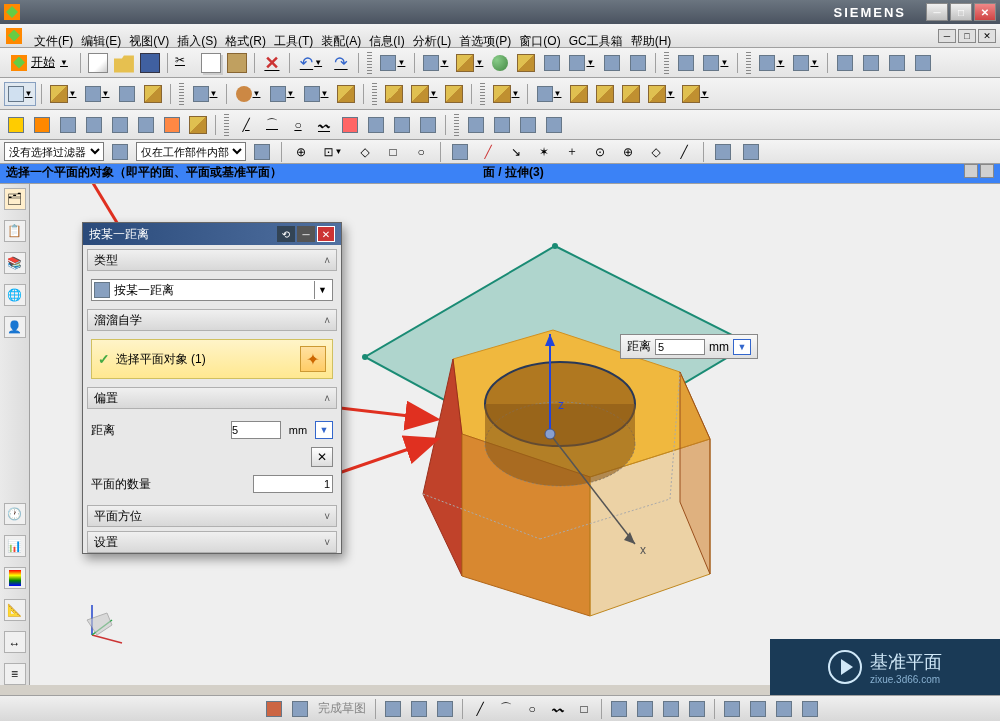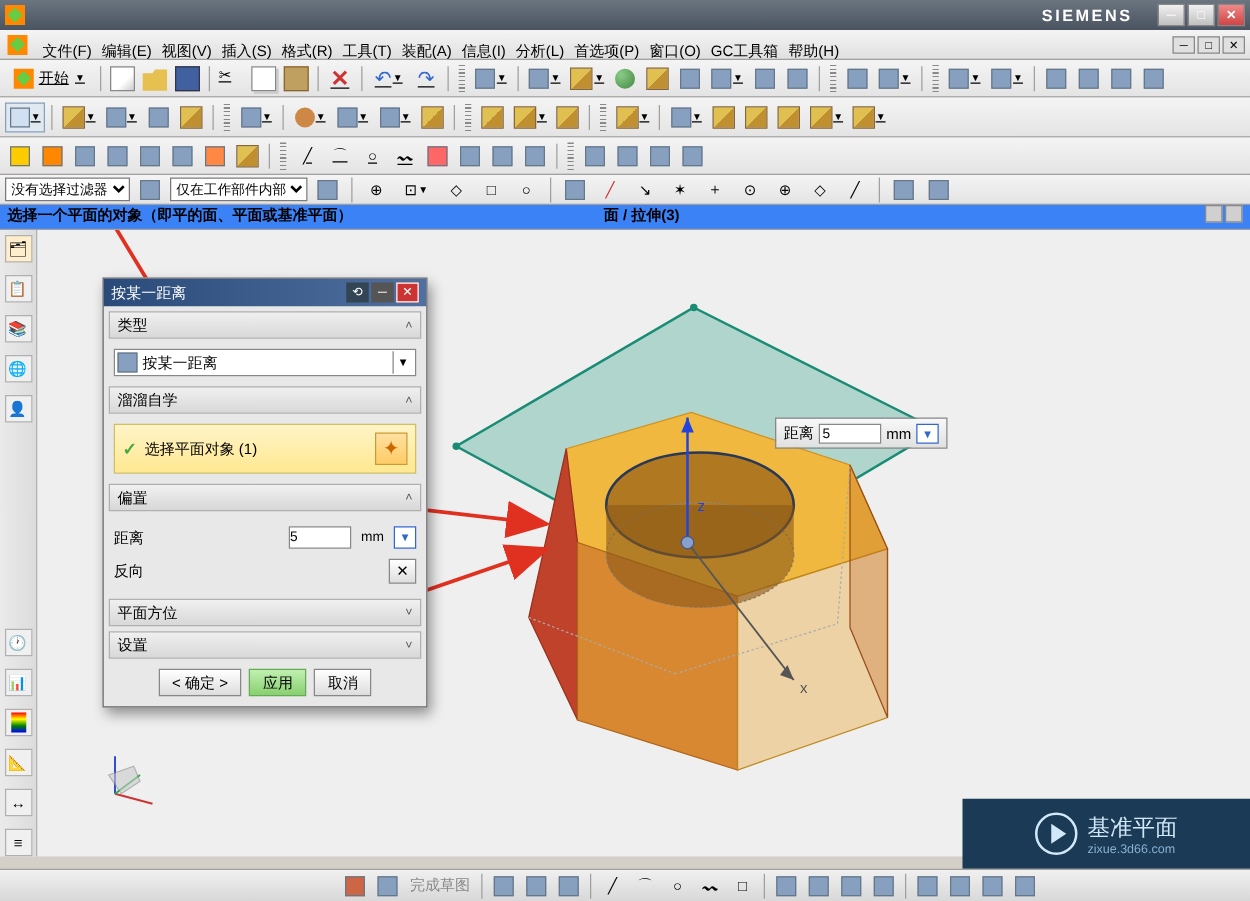--- a/index.html
+++ b/index.html
@@ -449,21 +449,21 @@
     .bottom-bar {
       position: absolute;
       bottom: 0;
       left: 0;
       right: 0;
       height: 26px;
       background: linear-gradient(to bottom, #f0f0f0, #d8d8d8);
       border-top: 1px solid #a0a0a0;
       display: flex;
       align-items: center;
-      padding: 0 10px;
+      padding: 0 0;
       gap: 2px;
     }
     .bottom-bar .lbl { color: #888; margin: 0 4px; }
 
     
     .watermark {
       position: absolute;
       bottom: 26px;
       right: 0;
       width: 230px;
@@ -1016,39 +1016,37 @@
     <span class="chev">˄</span>
   </div>
   <div class="section-body">
     <div class="param-row">
       <span class="lbl">距离</span>
       <input style="text-align: left;" value="5">
       <span class="unit">mm</span>
       <span class="dd-btn">▼</span>
     </div>
     <div class="param-row">
-      <span class="lbl">反向</span>
       <span class="flip-btn">✕</span>
+    </div>
+    <div class="param-row">
+      <span class="lbl">平面的数量</span>
+      <input class="wide" value="1" style="">
     </div>
   </div>
 
   <div class="section-hdr">
     <span>平面方位</span>
     <span class="chev">˅</span>
   </div>
   <div class="section-hdr">
     <span>设置</span>
     <span class="chev">˅</span>
   </div>
 
-  <div class="dialog-btns">
-    <button>&lt; 确定 &gt;</button>
-    <button class="apply">应用</button>
-    <button>取消</button>
-  </div>
 </div>
 
 <div class="watermark">
   <span class="play"></span>
   <div>
     <span>基准平面</span>
     <span class="sub">zixue.3d66.com</span>
   </div>
 </div>
 

